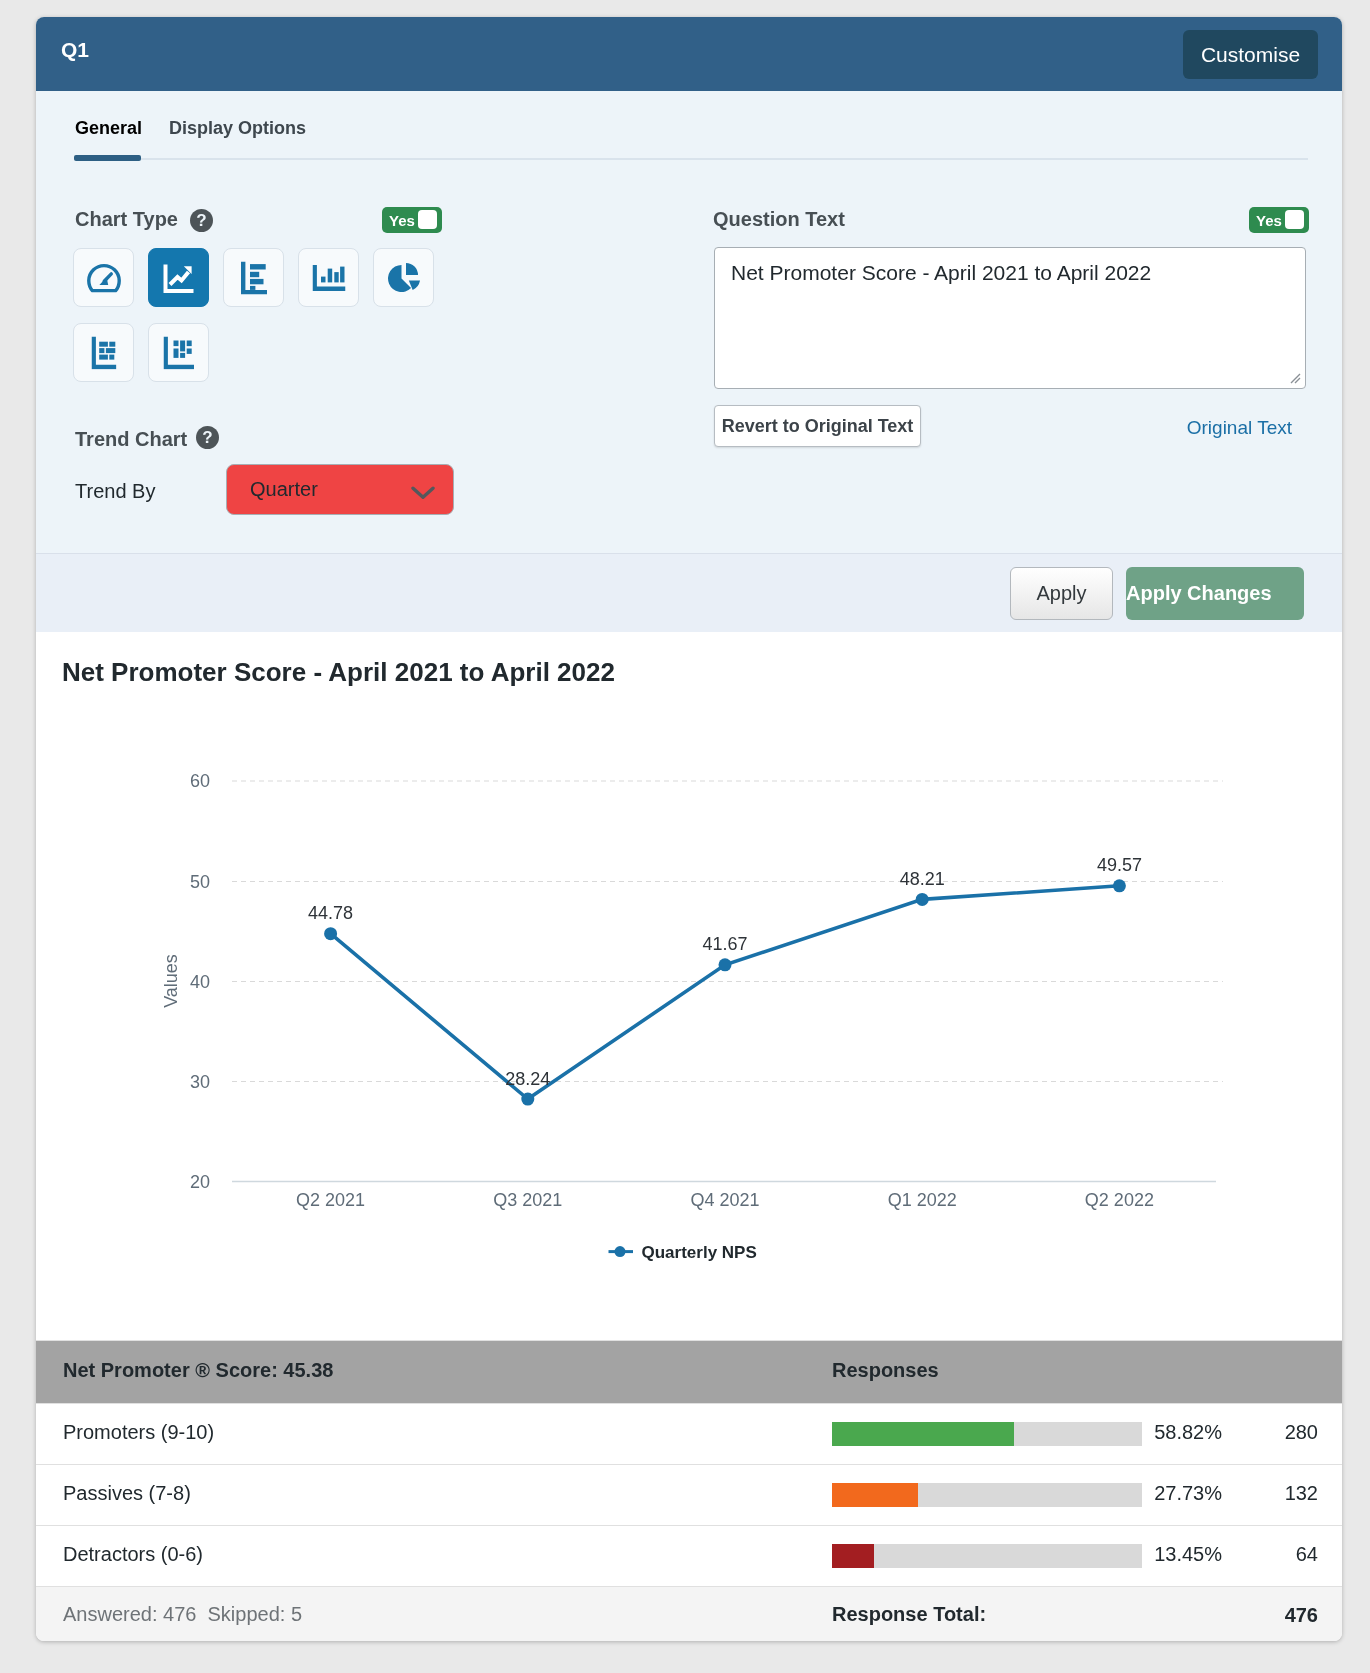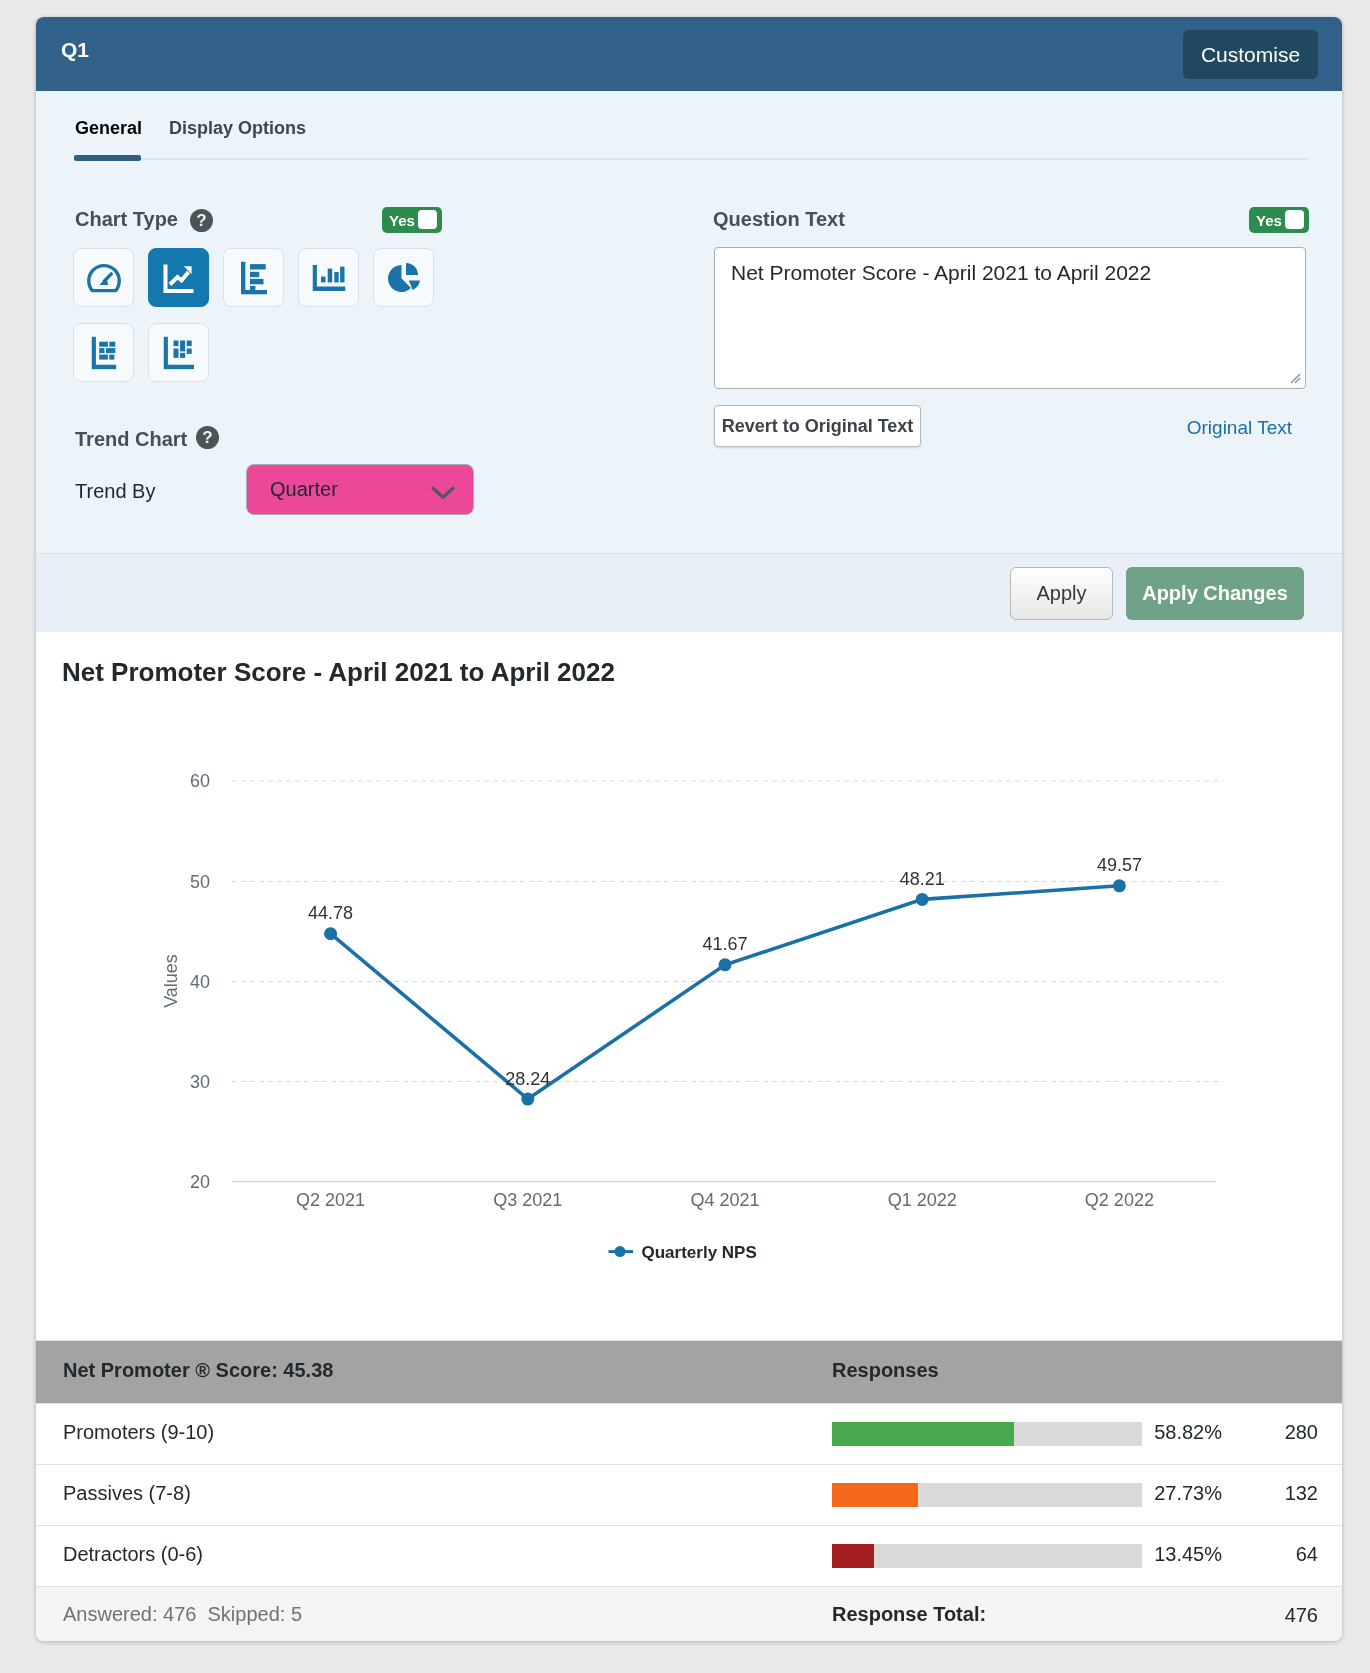--- a/index.html
+++ b/index.html
@@ -23,32 +23,32 @@
 .help { display:inline-block; width:23px; height:23px; border-radius:50%; background:#4d5458; color:#edf4f9; font-size:17px; font-weight:bold; text-align:center; line-height:23px; }
 
 .toggle { position:absolute; width:60px; height:26px; background:#2e8b4f; border-radius:5px; }
 .toggle .yes { position:absolute; left:7px; top:5px; color:#fff; font-size:15px; font-weight:bold; }
 .toggle .knob { position:absolute; right:5px; top:3px; width:19px; height:19px; background:#fff; border-radius:4px; }
 
 .icbtn { position:absolute; width:61px; height:59px; background:#f7fafc; border:1px solid #d8e1e9; border-radius:8px; }
 .icbtn.sel { background:#1477ae; border-color:#1477ae; }
 .icbtn svg { position:absolute; left:50%; top:50%; transform:translate(-50%,-50%); }
 
-.dropdown { position:absolute; left:190px; top:447px; width:228px; height:51px; background:#ec4899; border:1px solid #a7aeb4; border-radius:8px;margin-left:20px; }
+.dropdown { position:absolute; left:190px; top:447px; width:228px; height:51px; background:#ef4444; border:1px solid #a7aeb4; border-radius:8px; }
 .dropdown .txt { position:absolute; left:23px; top:13px; font-size:20px; color:#21292e; }
 
 .qtext { position:absolute; left:678px; top:230px; width:592px; height:142px; background:#fff; border:1px solid #a7aeb4; border-radius:4px; }
 .qtext .txt { position:absolute; left:16px; top:13px; font-size:21px; color:#21292e; }
 .revert { position:absolute; left:678px; top:388px; width:207px; height:42px; background:#fff; border:1px solid #b6bcc2; border-radius:4px; box-shadow:0 1px 2px rgba(0,0,0,.12); text-align:center; line-height:40px; font-size:18px; font-weight:bold; color:#3c4349; }
 .origlink { position:absolute; left:1106px; top:400px; width:150px; text-align:right; color:#1b6fa6; font-size:19px; }
 
 
 .footbar { position:absolute; left:0; top:536px; width:1306px; height:79px; background:#e9eff7; border-top:1px solid #d9e0ea; }
 .cancel { position:absolute; left:974px; top:550px; width:103px; height:53px; background:linear-gradient(#ffffff,#e6e6e6); border:1px solid #b3b8bd; border-radius:6px; text-align:center; line-height:51px; font-size:20px; color:#33393d; }
-.apply { position:absolute; left:1090px; top:550px; width:178px; height:53px; background:#6fa287; border-radius:6px; text-align:center; line-height:53px; font-size:20px; font-weight:bold; color:#fff; }
+.apply { position:absolute; left:1090px; top:550px; width:178px; height:53px; background:#6fa287; border-radius:6px; text-align:left; line-height:53px; font-size:20px; font-weight:bold; color:#fff; }
 
 
 .chart-title { position:absolute; left:26px; top:640px; font-size:26px; font-weight:bold; color:#21292e; }
 
 
 .tbl-row { position:absolute; left:0; width:1306px; }
 .cell-label { position:absolute; left:27px; font-size:20px; color:#21292e; }
 .bar-track { position:absolute; left:796px; width:310px; height:24px; background:#d9d9d9; }
 .bar-fill { position:absolute; left:0; top:0; height:24px; }
 .pct { position:absolute; left:966px; width:220px; text-align:right; font-size:20px; color:#21292e; }
@@ -244,15 +244,15 @@
     <div class="cell-label" style="top:17px;">Detractors (0-6)</div>
     <div class="bar-track" style="top:18px;">
         <div class="bar-fill" style="width:42px; background:#a31e21;"></div>
       </div>
     <div class="pct" style="top:17px;">13.45%</div>
     <div class="cnt" style="top:17px;">64</div>
   </div>
   <div class="tbl-row" style="top:1569px; height:55px; background:#f4f4f4; border-top:1px solid #e0e0e0; border-radius:0 0 8px 8px;">
     <div class="cell-label" style="top:16px; font-size:20px; color:#6e7377;">Answered: 476&nbsp;&nbsp;Skipped: 5</div>
     <div class="abs" style="left:796px; top:16px; font-size:20px; font-weight:bold; color:#21292e;">Response Total:</div>
-    <div class="cnt" style="top:17px; font-weight:normal;">476</div>
+    <div class="cnt" style="top:17px; font-weight:bold;">476</div>
   </div>
 </div>
 
 </body></html>

